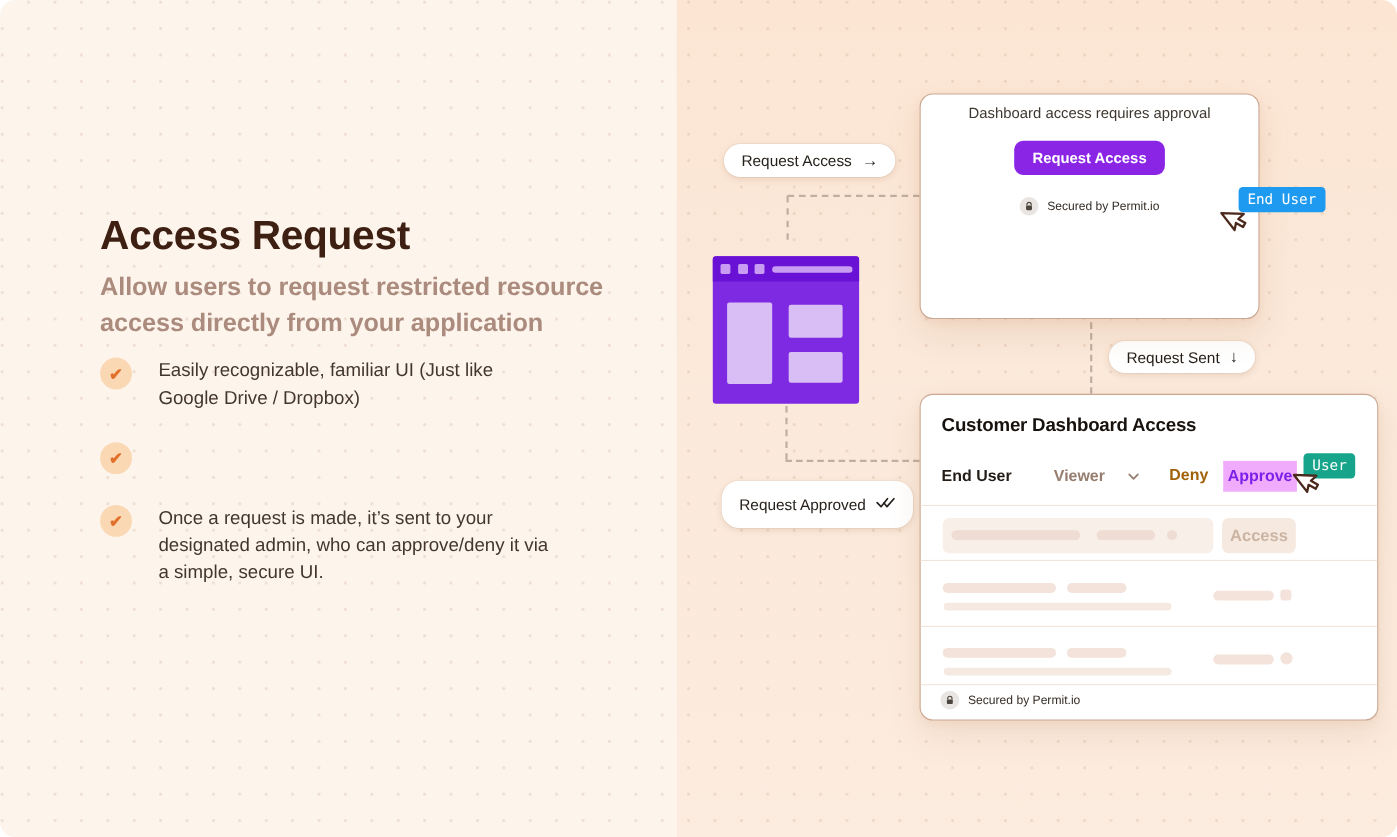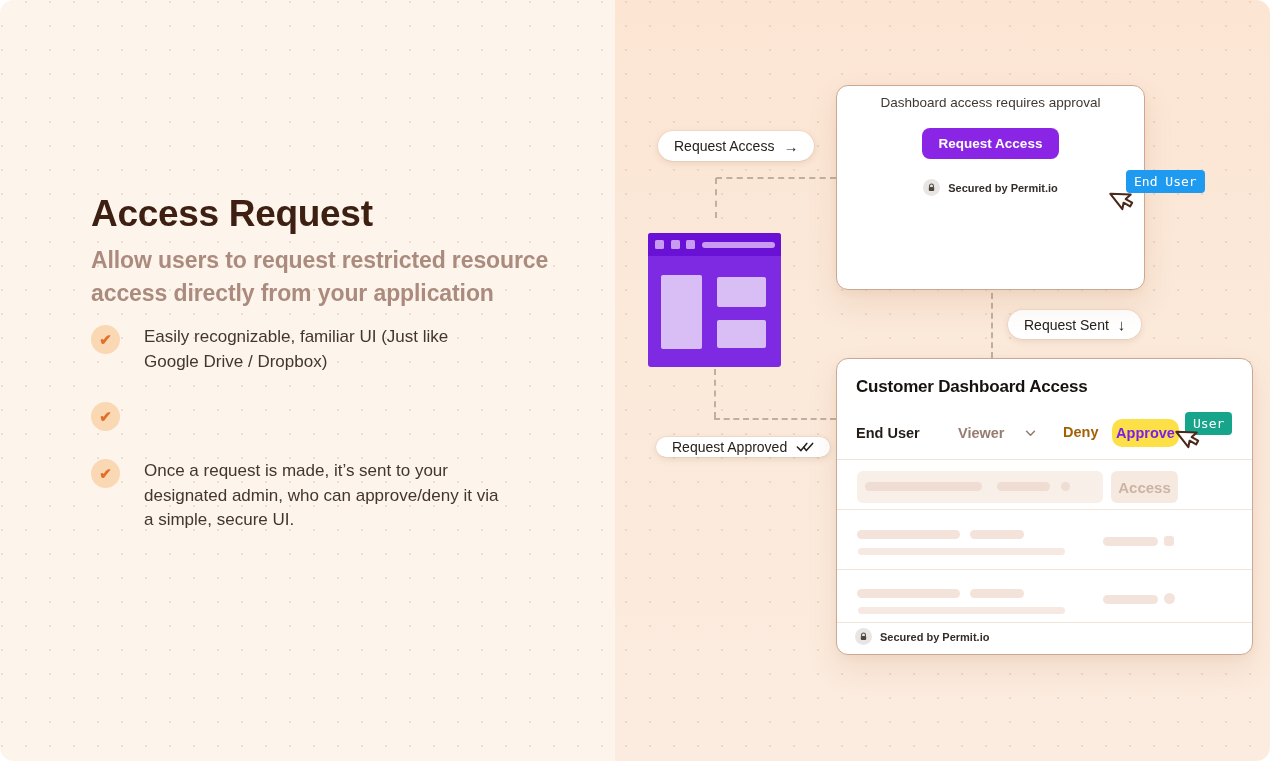--- a/index.html
+++ b/index.html
@@ -39,21 +39,21 @@
   #dash-v3 { left:714px; top:369px; height:49px; }
   #dash-h2 { left:714px; top:418px; width:122px; }
 
   
   .flow-pill { position:absolute; display:inline-flex; align-items:center; gap:9px;
                height:30px; padding:0 16px; background:#fff; border-radius:16px;
                box-shadow:0 2px 7px rgba(140,90,50,.16), 0 0 0 0.5px rgba(210,180,155,.35);
                font-size:14px; font-weight:500; color:#27211b; white-space:nowrap; }
   #pill-request-access  { left:658px; top:131px; }
   #pill-request-sent    { left:1008px; top:310px; height:29px; }
-  #pill-request-approved{ left:656px; top:437px; height:20px; }
+  #pill-request-approved{ left:656px; top:437px; height:43px; }
   .pill-arrow { font-size:15px; color:#27211b; }
 
   
   .app-window { position:absolute; left:648px; top:233px; width:133px; height:134px;
                 background:#7e2ae3; border-radius:3px; }
   .app-header { position:absolute; left:0; top:0; width:100%; height:23px; background:#6a11d6;
                 border-radius:3px 3px 0 0; }
   .app-dot { position:absolute; top:7px; width:9px; height:9px; background:#c89cf2; border-radius:1.5px; }
   .app-dot.d1{ left:7px; } .app-dot.d2{ left:23px; } .app-dot.d3{ left:38px; }
   .app-hbar { position:absolute; left:54px; top:9px; width:73px; height:6px; background:#c89cf2; border-radius:3px; }
@@ -66,31 +66,31 @@
   .card { position:absolute; background:#fff; border:1.5px solid #cba893; border-radius:12px;
           box-shadow:0 14px 30px rgba(163,96,48,.12), 0 3px 8px rgba(163,96,48,.06); }
   #card-access { left:836px; top:85px; width:309px; height:205px; text-align:center; }
   .access-title { margin-top:34px; font-size:19px; font-weight:800; color:#17120e; letter-spacing:-0.2px; }
   .access-sub   { margin-top:9px; font-size:13.5px; color:#3f3831; }
   .access-btn   { display:inline-block; margin-top:18px; padding:8px 17px; border-radius:8px;
                   color:#fff; font-size:13.5px; font-weight:700; border:none; cursor:default; }
   .secured-row  { display:flex; align-items:center; justify-content:center; gap:8px; margin-top:20px; }
   .lock-badge { width:17px; height:17px; border-radius:50%; background:#e9e5e2;
                 display:flex; align-items:center; justify-content:center; flex:none; }
-  .secured-text { font-size:11px; font-weight:700; color:#352d27; }
+  .secured-text { font-size:11px; font-weight:400; color:#352d27; }
 
   #card-dashboard { left:836px; top:358px; width:417px; height:297px; }
   .dash-title { position:absolute; left:19px; top:18px; font-size:17px; font-weight:800;
                 color:#17120e; letter-spacing:-0.2px; }
   .req-name { position:absolute; left:19px; top:66px; font-size:14.5px; font-weight:700; color:#241d17; }
   .req-role { position:absolute; left:121px; top:66px; font-size:14.5px; font-weight:600;
               color:#957d6f; display:flex; align-items:center; gap:20px; }
   .req-deny { position:absolute; left:226px; top:65px; font-size:14.5px; font-weight:700; color:#a16207; }
-  .req-approve { position:absolute; left:275px; top:60px; width:67px; height:28px; border-radius:10px;
-                 background:#fde047; color:#7c1fe9; font-size:14.5px; font-weight:700;
+  .req-approve { position:absolute; left:275px; top:60px; width:67px; height:28px; border-radius:0;
+                 background:#f0abfc; color:#7c1fe9; font-size:14.5px; font-weight:700;
                  display:flex; align-items:center; justify-content:center; border:none; }
   .sep { position:absolute; left:0; width:100%; height:0; border-top:1px solid #f1e4db; }
   #sep1{ top:100px; } #sep2{ top:150px; } #sep3{ top:210px; } #sep4{ top:263px; }
 
   .invite-box { position:absolute; left:20px; top:112px; width:246px; height:32px;
                 background:#f8efe9; border-radius:6px; }
   .sk { position:absolute; background:#f3e3da; border-radius:5px; }
   .invite-box .b1 { left:8px; top:11px; width:117px; height:9px; background:#efdcd2; }
   .invite-box .b2 { left:140px; top:11px; width:53px; height:9px; background:#efdcd2; }
   .invite-box .c1 { left:204px; top:11px; width:9px; height:9px; border-radius:50%; background:#efdcd2; }

